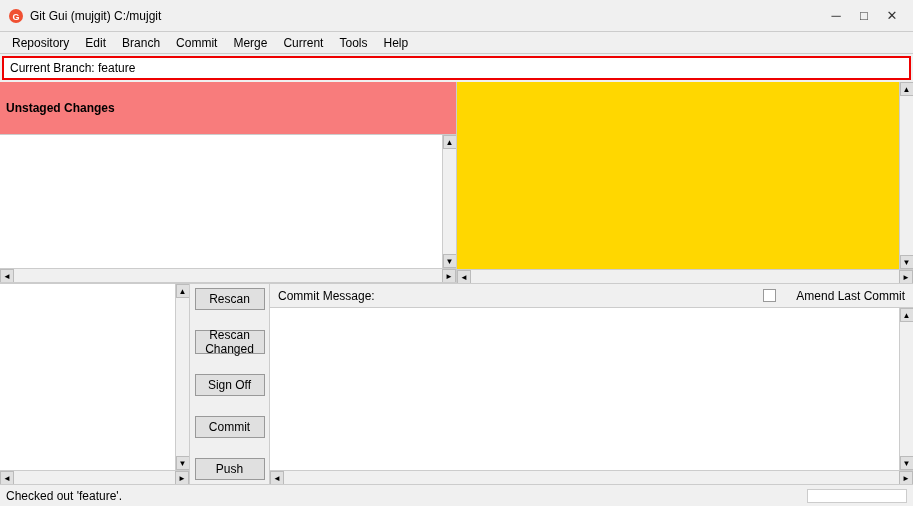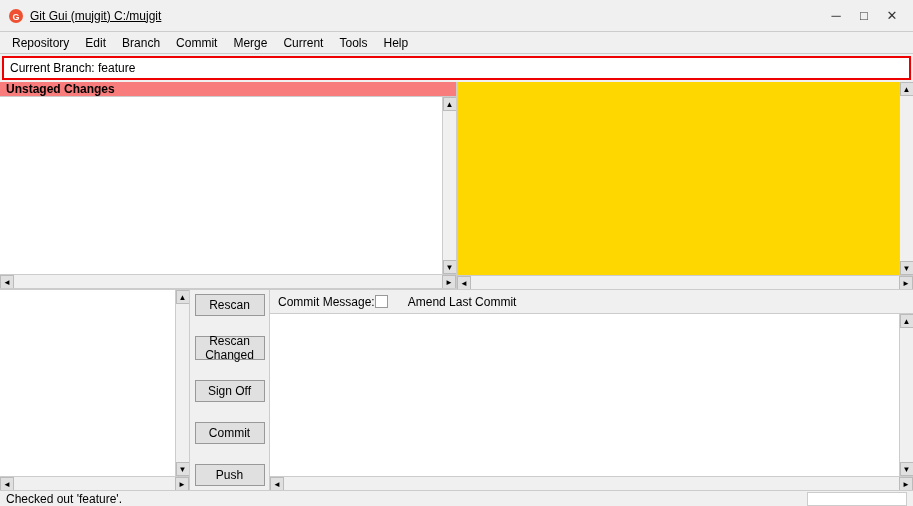--- a/index.html
+++ b/index.html
@@ -26,21 +26,20 @@
     .title-bar-icon {
       width: 16px;
       height: 16px;
       margin-right: 6px;
       flex-shrink: 0;
     }
     .title-bar-text {
       flex: 1;
       font-size: 12px;
       color: #000;
-      text-decoration: underline;
     }
     .title-bar-controls {
       display: flex;
       gap: 2px;
     }
     .title-bar-btn {
       width: 26px;
       height: 20px;
       border: none;
       background: transparent;
@@ -96,21 +95,21 @@
       border-bottom: 1px solid #ccc;
     }
 
     .bottom-section {
       display: flex;
       height: 200px;
     }
 
     .section-header-unstaged {
       background: #f87c7c;
-      padding: 0 6px;
+      padding: 19px 6px;
       font-size: 12px;
       font-weight: bold;
       color: #000;
       border-bottom: 1px solid #ccc;
     }
 
     .file-list {
       flex: 1;
       background: #fff;
       overflow-y: auto;
@@ -160,21 +159,21 @@
       font-size: 12px;
       color: #000;
       display: flex;
       align-items: center;
       justify-content: center;
     }
 
     .commit-header {
       display: flex;
       align-items: center;
-      justify-content: flex-start;
+      justify-content: space-between;
       padding: 3px 8px;
       background: #f0f0f0;
       border-bottom: 1px solid #ccc;
       height: 24px;
     }
 
     .commit-header-label {
       font-size: 12px;
       color: #000;
     }
@@ -205,21 +204,21 @@
       background: #fff;
       border: none;
       resize: none;
       font-size: 12px;
       padding: 4px;
       overflow: auto;
     }
 
     
     .status-bar {
-      height: 16px;
+      height: 22px;
       background: #f0f0f0;
       border-top: 1px solid #ccc;
       display: flex;
       align-items: center;
       padding: 0 6px;
       justify-content: space-between;
     }
 
     .status-text {
       font-size: 12px;

